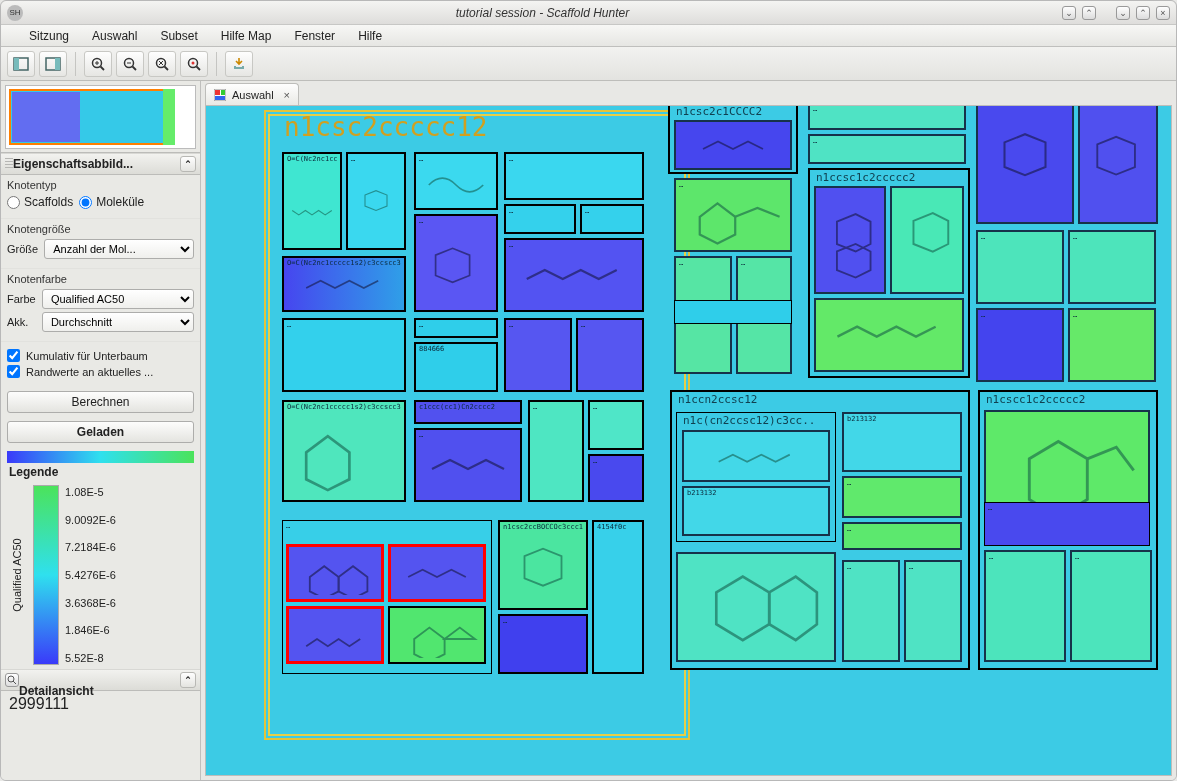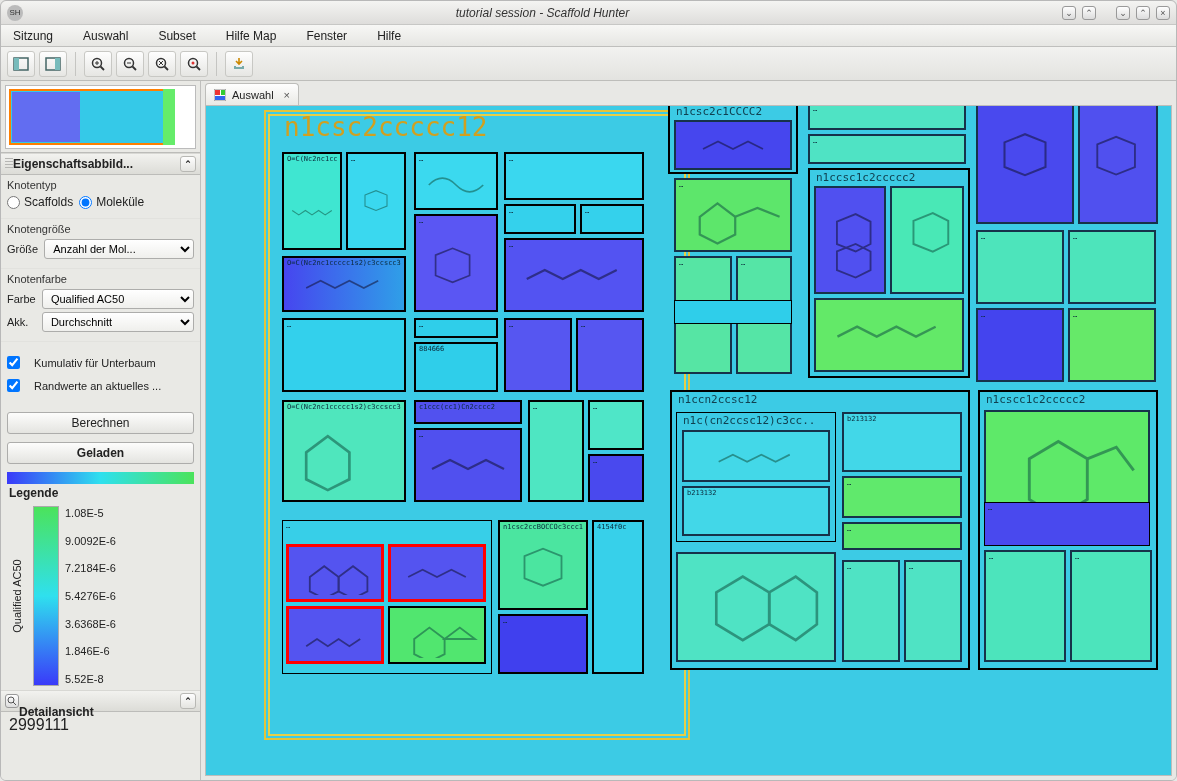--- a/index.html
+++ b/index.html
@@ -25,21 +25,21 @@
     padding: 0 6px;
     border-top-left-radius: 6px;
     border-top-right-radius: 6px;
   }
   .titlebar .title { flex:1; text-align:center; font-size:12px; color:#333;font-style:italic;}
   .tb-icon { width:16px; height:16px; border-radius:50%; background:#bbb; display:flex;align-items:center;justify-content:center;font-size:8px;color:#333;}
   .tb-right { display:flex; gap:6px; }
   .tb-btn { width:14px;height:14px;border:1px solid #999;border-radius:3px;background:linear-gradient(#fefefe,#dcdcdc);display:flex;align-items:center;justify-content:center;font-size:9px;color:#555;}
 
   
-  .menubar { height:22px; background:linear-gradient(#f7f7f5,#e6e6e3); border-bottom:1px solid #bfbfbd; display:flex; align-items:center; padding:0 4px; gap:14px;}
+  .menubar { height:22px; background:linear-gradient(#f7f7f5,#e6e6e3); border-bottom:1px solid #bfbfbd; display:flex; align-items:center; padding:0 20px; gap:7px;}
   .menu-item { padding:2px 8px; cursor:default; }
 
   
   .toolbar { height:34px; background:linear-gradient(#f2f2f0,#e3e3e0); border-bottom:1px solid #bdbdba; display:flex; align-items:center; padding:0 6px; gap:4px;}
   .tbutton { width:28px;height:26px;border:1px solid #c8c8c4;border-radius:3px;background:linear-gradient(#fefefe,#e6e6e3);display:flex;align-items:center;justify-content:center;}
   .tbutton svg { width:16px;height:16px; }
   .tb-sep { width:1px;height:24px;background:#c5c5c2;margin:0 4px;}
 
   
   .main { position:absolute; left:0; top:80px; right:0; bottom:0; display:flex; }
@@ -61,21 +61,21 @@
   .ph-grip { width:8px;height:12px;background:repeating-linear-gradient(#b6b6b3,#b6b6b3 1px,transparent 1px,transparent 3px);}
   .ph-arrow { margin-left:auto; width:16px;height:16px;border:1px solid #b8b8b4;border-radius:3px;background:linear-gradient(#fefefe,#e4e4e0);display:flex;align-items:center;justify-content:center;font-size:9px;}
 
   
   .block { padding:4px 6px 6px 6px; border-bottom:1px solid #e2e2de; }
   .block-legend { font-size:11px; color:#333; margin-bottom:4px; }
   .radio-row, .form-row { display:flex; align-items:center; gap:6px; font-size:12px; margin:3px 0;}
   .radio-row label { display:flex; align-items:center; gap:4px;}
   select { width:100%; height:20px; border:1px solid #adadab; border-radius:3px; background:linear-gradient(#ffffff,#efefec); font-size:11px; padding:0 4px;}
   .form-row .lbl { width:36px; font-size:11px; }
-  .chk-row { display:flex; align-items:center; gap:14px; font-size:11px; margin:10px 0;}
+  .chk-row { display:flex; align-items:center; gap:6px; font-size:11px; margin:3px 0;}
   .btn { height:22px; border:1px solid #adadab; border-radius:3px; background:linear-gradient(#fdfdfc,#e4e4e0); font-size:12px; text-align:center; line-height:20px; margin:4px 6px; cursor:default;}
 
   
   .legend { padding:4px 6px; display:flex; flex-direction:column; }
   .legend-strip { height:12px; background:linear-gradient(90deg,#3a3af9 0%, #2fe0ee 50%, #4be35b 100%);}
   .legend-title { font-weight:bold; margin:2px 0 6px 2px; }
   .legend-body { display:flex; gap:6px; height:180px; }
   .legend-axis { width:20px; display:flex; align-items:center; justify-content:center;}
   .legend-axis span { transform:rotate(-90deg); white-space:nowrap; font-size:11px;}
   .legend-grad { width:26px; background:linear-gradient(180deg,#4be35b 0%, #2fe0ee 50%, #3a3af9 100%); border:1px solid #aaa;}

